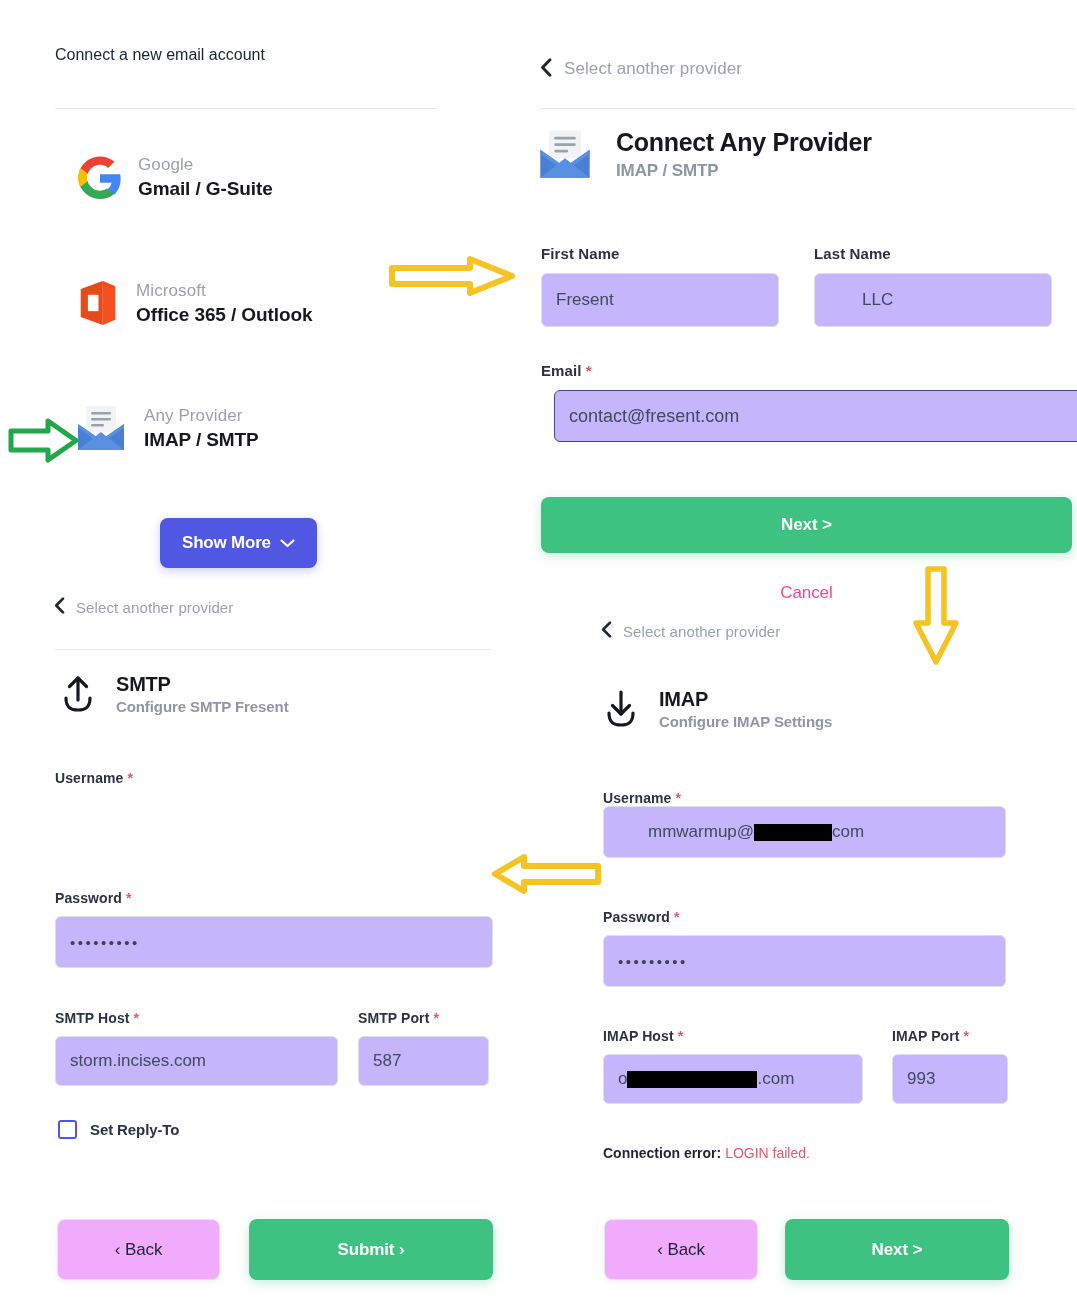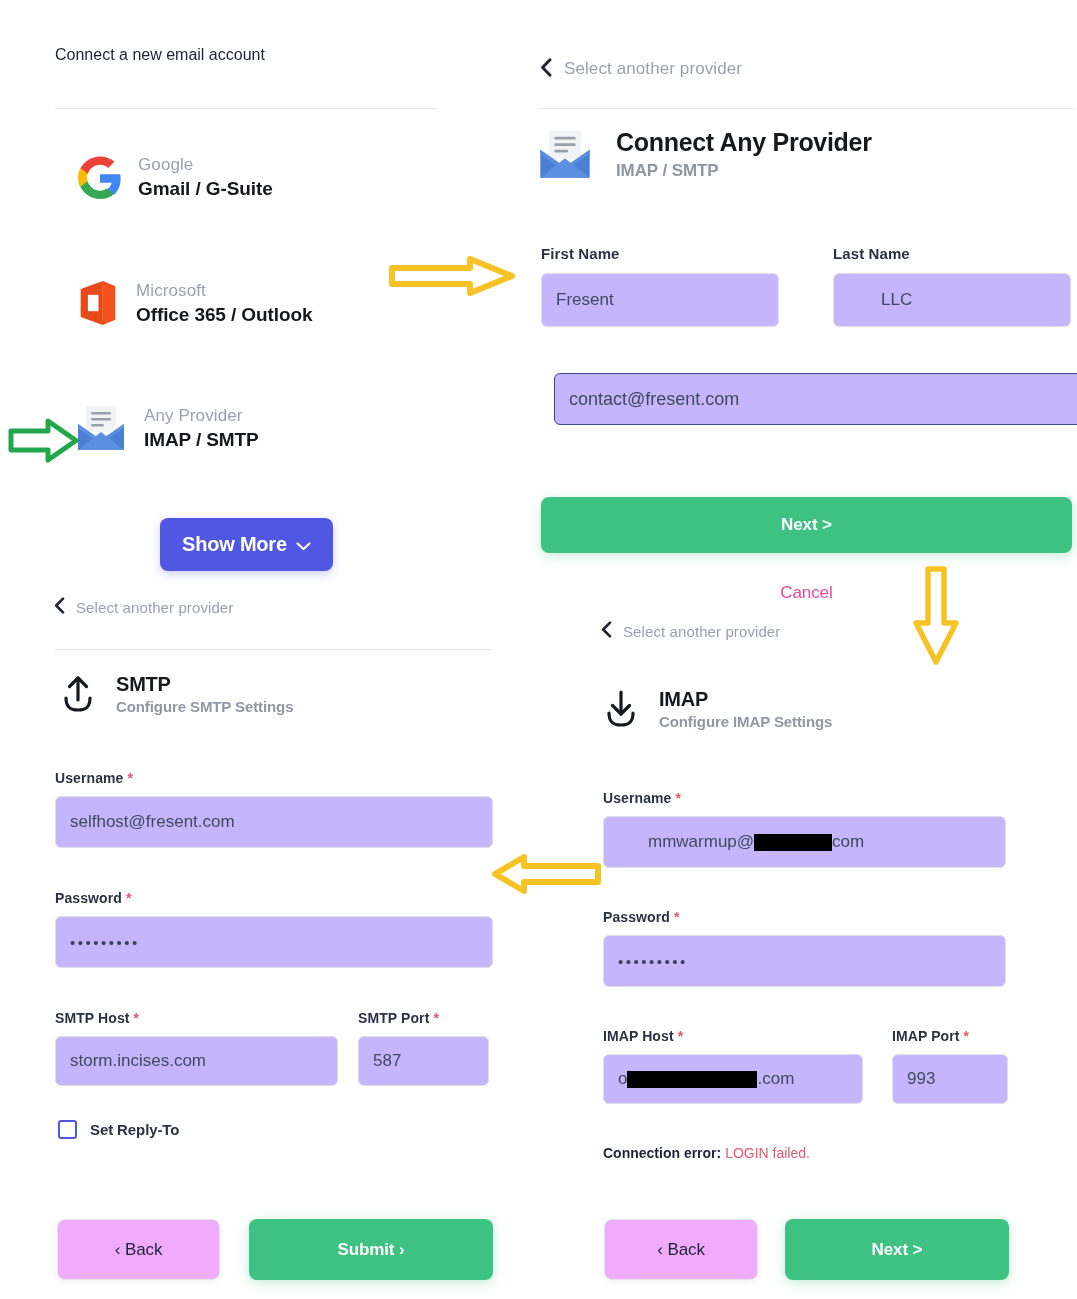--- a/index.html
+++ b/index.html
@@ -28,21 +28,21 @@
 
   
   .ms-icon { width: 44px; height: 50px; display:block; }
 
   
   .env-icon { display:block; }
 
   
   .show-more {
     background: #4f57e3; color:#fff; border:none; border-radius: 8px;
-    font-size: 20px; font-weight: 700; letter-spacing: -.2px;
+    font-size: 17px; font-weight: 700; letter-spacing: -.2px;
     padding: 15px 22px; display:flex; align-items:center; gap:9px;
     box-shadow: 0 3px 10px rgba(79,87,227,.28); cursor:pointer;
   }
 
   .back-link { display:flex; align-items:center; gap:11px; cursor:pointer; }
   .back-link .chev { font-size: 19px; color:#1d2433; font-weight:700; line-height:1; }
   .back-link .txt { font-size: 15px; color:#9aa1ae; letter-spacing:.1px; }
 
   
   .sec-head { display:flex; gap:18px; }
@@ -178,29 +178,28 @@
     <div class="sec-head" style="position:absolute; left:58px; top:673px;">
       <span>
         <svg width="40" height="42" viewBox="0 0 40 42">
           <path d="M20 5 20 27" stroke="#15181f" stroke-width="3.2" stroke-linecap="round"></path>
           <path d="M11.5 13.5 20 5 28.5 13.5" stroke="#15181f" stroke-width="3.2" fill="none" stroke-linecap="round" stroke-linejoin="round"></path>
           <path d="M8 25 C8 34, 12 37, 20 37 C28 37, 32 34, 32 25" stroke="#15181f" stroke-width="3.2" fill="none" stroke-linecap="round"></path>
         </svg>
       </span>
       <span class="sec-texts">
         <span class="sec-title">SMTP</span>
-        <span class="sec-sub">Configure SMTP Settings</span>
+        <span class="sec-sub">Configure SMTP Fresent</span>
       </span>
     </div>
 
     <div style="position:absolute; left:55px; top:770px; width:438px;">
       <label class="flabel">
         <span>Username</span><span class="req"> *</span>
       </label>
-      <input class="finput" style="margin-top: 10px;" value="selfhost@fresent.com">
     </div>
 
     <div style="position:absolute; left:55px; top:890px; width:438px;">
       <label class="flabel">
         <span>Password</span><span class="req"> *</span>
       </label>
       <div class="finput" style="margin-top:10px; display:flex; align-items:center;">
         <span class="dots">•••••••••</span>
       </div>
     </div>
@@ -253,32 +252,35 @@
           <path d="M4 20 27 36 50 20 50 24 27 40 4 24z" fill="#5b8fe0"></path>
           <path d="M4 46 27 28 50 46z" fill="#5b8fe0"></path>
         </svg>
       </span>
       <span class="sec-texts" style="gap:4px;">
         <span style="font-size:25px; font-weight:700; color:#16181d; letter-spacing:-.3px;">Connect Any Provider</span>
         <span style="font-size:17px; font-weight:700; color:#8e95a3; letter-spacing:-.1px;">IMAP / SMTP</span>
       </span>
     </div>
 
-    <div style="position:absolute; left:21px; top:245px; width:532px; display:flex; gap:54px;">
+    <div style="position:absolute; left:21px; top:245px; width:532px; display:flex; gap:35px;">
       <div style="width:238px;">
         <label class="flabel" style="font-size:15px;">First Name</label>
         <input class="finput" style="margin-top: 11px; height: 54px;" value="Fresent">
       </div>
       <div style="width:238px;">
         <label class="flabel" style="font-size:15px;">Last Name</label>
         <input class="finput" style="margin-top: 11px; height: 54px; padding-left: 47px;" value="LLC">
       </div>
     </div>
 
     <div style="position:absolute; left:21px; top:362px; width:532px;">
+      <label class="flabel" style="font-size:15px;">
+        <span>Email</span><span class="req"> *</span>
+      </label>
       <input class="finput focused" style="margin-top: 11px; height: 52px; font-size: 18px; margin-left: 13px;" value="contact@fresent.com">
     </div>
 
     <button class="btn-green" style="position:absolute; left:21px; top:497px; width:531px; height:56px;">Next &gt;</button>
 
     <div class="cancel-link" style="position:absolute; left:21px; top:583px; width:531px;">Cancel</div>
 
     <div class="back-link" style="position:absolute; left:81px; top:621px;">
       <span class="chev">
         <svg width="11" height="17" viewBox="0 0 11 17">
@@ -299,21 +301,21 @@
       <span class="sec-texts">
         <span class="sec-title">IMAP</span>
         <span class="sec-sub">Configure IMAP Settings</span>
       </span>
     </div>
 
     <div style="position:absolute; left:83px; top:790px; width:403px;">
       <label class="flabel">
         <span>Username</span><span class="req"> *</span>
       </label>
-      <div class="finput" style="margin-top:10px; display:flex; align-items:center; gap:0;padding-left:44px;">
+      <div class="finput" style="display:flex; align-items:center; gap:0;padding-left:44px;">
         <span>mmwarmup@</span>
           <span class="redact" style="width:78px;"></span>
           <span>com</span>
       </div>
     </div>
 
     <div style="position:absolute; left:83px; top:909px; width:403px;">
       <label class="flabel">
         <span>Password</span><span class="req"> *</span>
       </label>

